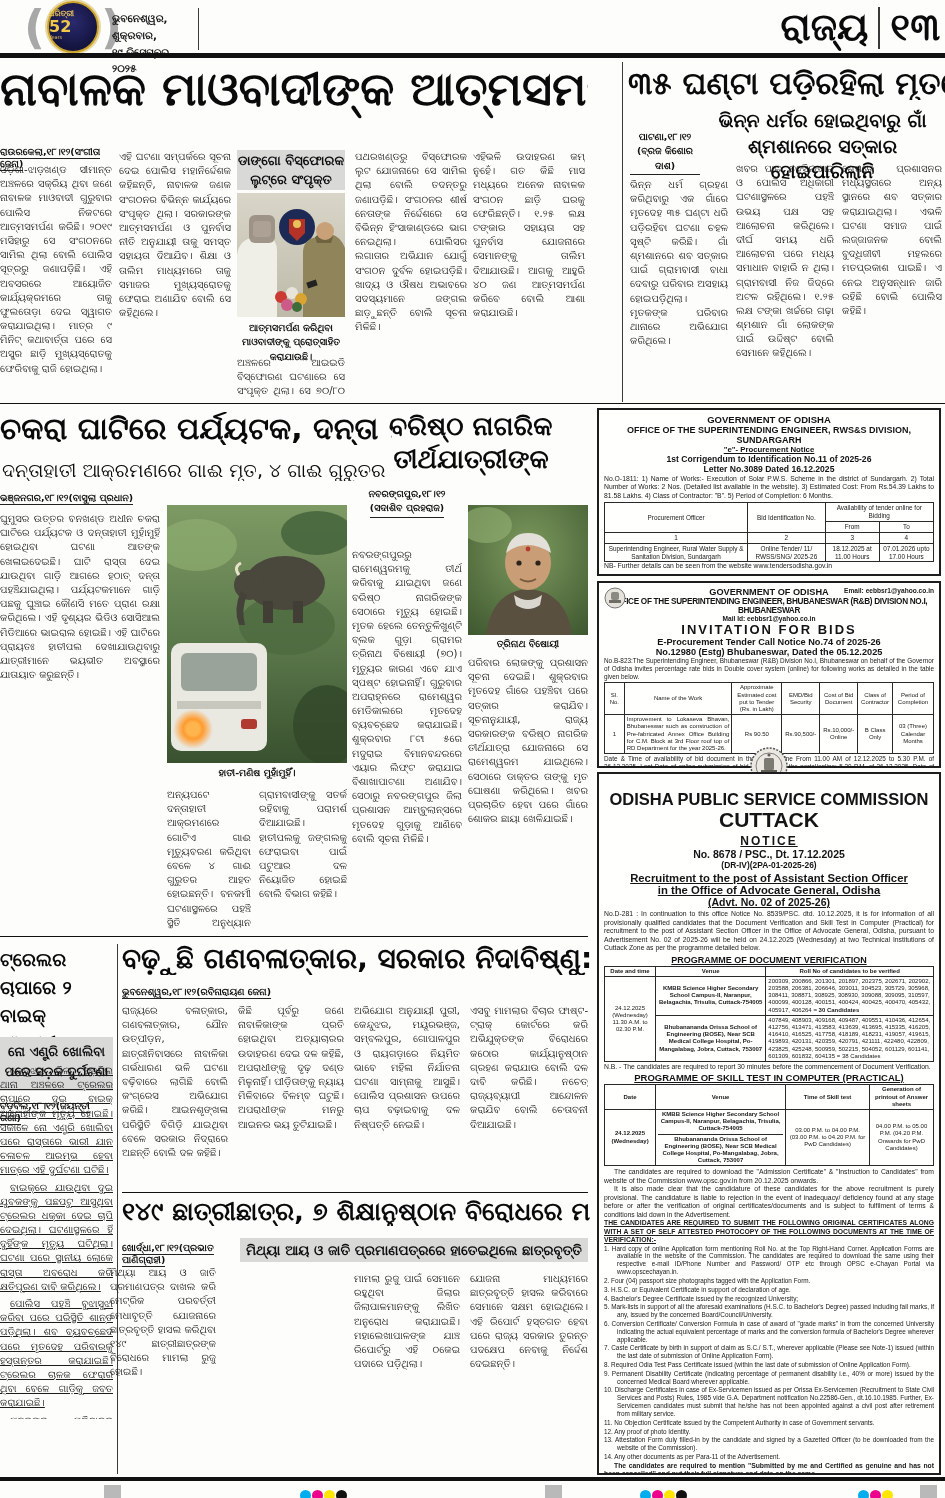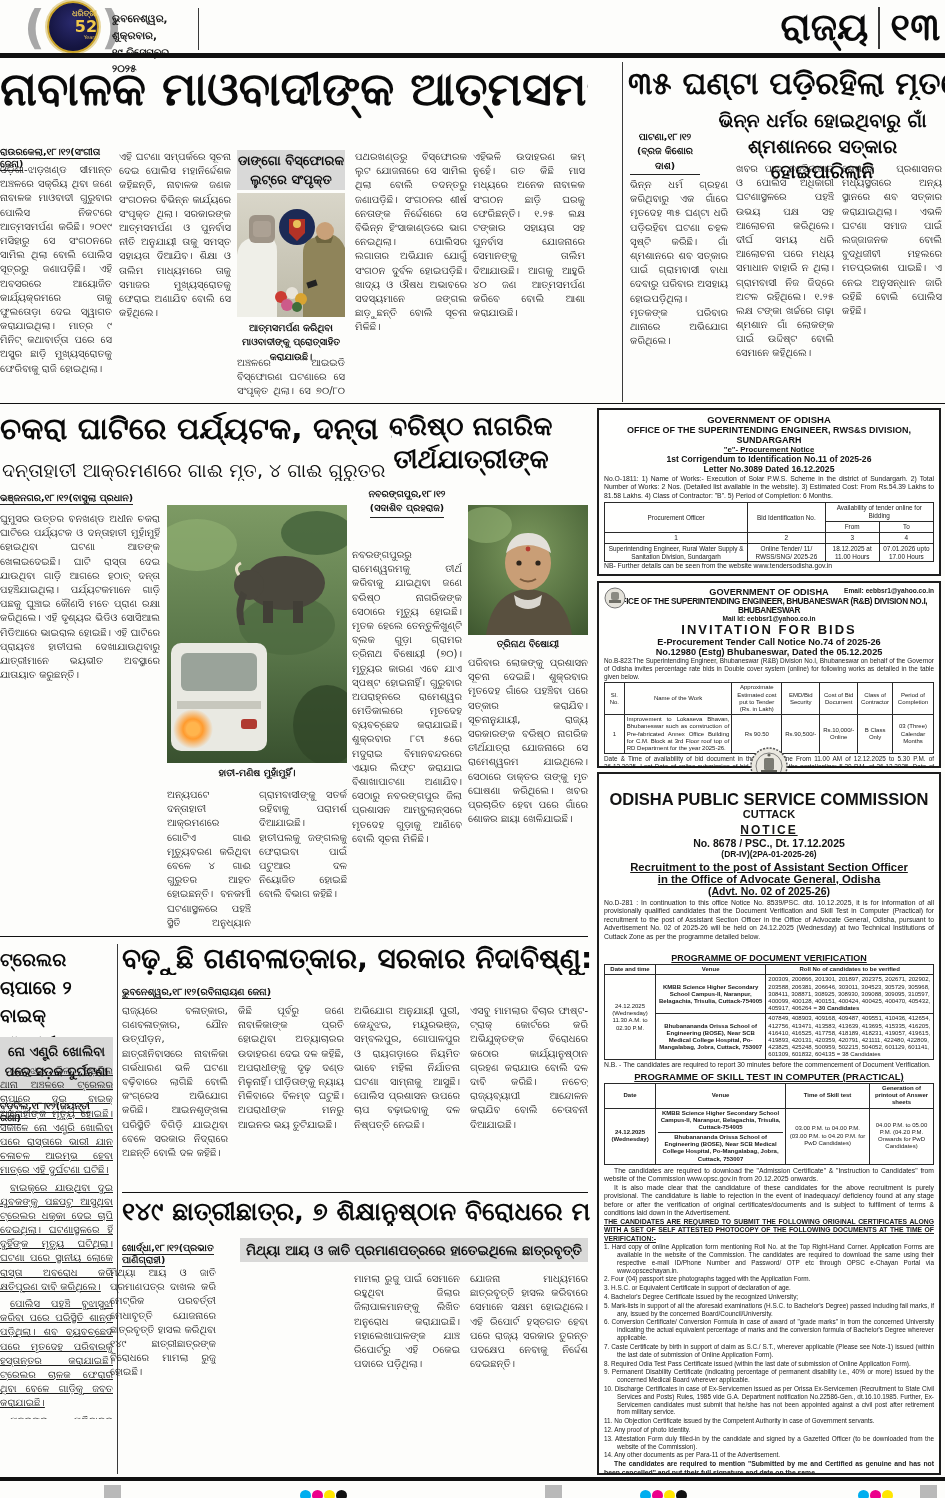--- a/index.html
+++ b/index.html
@@ -36,21 +36,21 @@
   .gsq{width:17px;height:13px;background:#b9b9b9;display:inline-block;}
   .footerline{display:flex;justify-content:space-between;font-weight:bold;}
 </style>
 </head>
 <body>
 
 <div class="page">
 
   <div class="abs" style="left:24px;top:2px;width:170px;height:50px;display:flex;align-items:center;">
     <span style="font-size:46px;color:#a8a8a8;font-weight:bold;line-height:50px;">(</span>
-    <div style="width:48px;height:48px;border-radius:50%;background:radial-gradient(circle at 50% 40%,#2a2a6e 0%,#14143f 70%);border:2px solid #c9a227;margin:0 2px;text-align:right;box-shadow:0 0 0 2px #e7d7a0;">
+    <div style="width:48px;height:48px;border-radius:50%;background:radial-gradient(circle at 50% 40%,#2a2a6e 0%,#14143f 70%);border:2px solid #c9a227;margin:0 2px;text-align:left;box-shadow:0 0 0 2px #e7d7a0;">
       <div style="font-size:8px;color:#e7c35a;margin-top:6px;font-weight:bold;">ଧରିତ୍ରୀ</div>
       <div style="font-size:16px;color:#f0c84a;font-weight:bold;line-height:15px;">52</div>
       <div style="font-size:5px;color:#e7c35a;">Years</div>
     </div>
     <span style="font-size:46px;color:#a8a8a8;font-weight:bold;line-height:50px;">)</span>
   </div>
   <div class="abs" style="left:112px;top:10px;width:82px;height:40px;font-size:10.5px;font-weight:bold;line-height:1.6;">
     <div>ଭୁବନେଶ୍ୱର, ଶୁକ୍ରବାର,</div>
     <div>୧୯ ଡିସେମ୍ବର, ୨୦୨୫</div>
   </div>
@@ -308,29 +308,29 @@
 
   <svg class="abs" style="left:749px;top:746px;" width="40" height="40" viewBox="0 0 40 40">
     <circle cx="20" cy="20" r="18" fill="#eae8e0" stroke="#555" stroke-width="1.5" stroke-dasharray="2 1.4"></circle>
     <circle cx="20" cy="20" r="13" fill="none" stroke="#666" stroke-width="0.8"></circle>
     <rect x="15" y="12" width="10" height="12" rx="1.5" fill="#7b7b73"></rect>
     <rect x="12" y="24" width="16" height="3" fill="#5f5f57"></rect>
     <circle cx="20" cy="9" r="1.6" fill="#5f5f57"></circle>
   </svg>
   <div class="abs notice" style="left:597px;top:772px;width:344px;height:703px;border-width:2.2px;padding-top:16px;">
     <div class="nt" style="font-size:16.5px;line-height:1.1;">ODISHA PUBLIC SERVICE COMMISSION</div>
-    <div class="nt" style="font-size:11px;line-height:1.15;">CUTTACK</div>
+    <div class="nt" style="font-size:21px;line-height:1.15;">CUTTACK</div>
     <div class="nt ntu" style="font-size:12px;letter-spacing:2px;margin-top:2px;">NOTICE</div>
     <div class="nt" style="font-size:10.5px;">No. 8678 / PSC., Dt. 17.12.2025</div>
     <div class="nt" style="font-size:8.4px;">(DR-IV)(2PA-01-2025-26)</div>
     <div class="nt ntu" style="font-size:11.3px;margin-top:2px;">Recruitment to the post of Assistant Section Officer</div>
     <div class="nt ntu" style="font-size:11.3px;">in the Office of Advocate General, Odisha</div>
     <div class="nt ntu" style="font-size:10.5px;">(Advt. No. 02 of 2025-26)</div>
     <div class="s68 njust" style="margin-top:2px;">No.D-281 : In continuation to this office Notice No. 8539/PSC. dtd. 10.12.2025, it is for information of all provisionally qualified candidates that the Document Verification and Skill Test in Computer (Practical) for recruitment to the post of Assistant Section Officer in the Office of Advocate General, Odisha, pursuant to Advertisement No. 02 of 2025-26 will be held on 24.12.2025 (Wednesday) at two Technical Institutions of Cuttack Zone as per the programme detailed below.</div>
-    <div class="nt ntu" style="font-size:9px;margin-top:12px;">PROGRAMME OF DOCUMENT VERIFICATION</div>
+    <div class="nt ntu" style="font-size:9px;margin-top:2px;">PROGRAMME OF DOCUMENT VERIFICATION</div>
     <table class="ntab s60" style="margin-top:1px;">
       <tbody>
           <tr class="b">
         <td style="width:14%;text-align:center;font-weight:bold;">Date and time</td>
         <td style="width:32%;text-align:center;font-weight:bold;">Venue</td>
         <td style="text-align:center;font-weight:bold;">Roll No of candidates to be verified</td>
       </tr>
       <tr>
         <td rowspan="2" style="text-align:center;">24.12.2025 (Wednesday) 11.30 A.M. to 02.30 P.M.</td>
         <td style="text-align:center;font-weight:bold;">KMBB Science Higher Secondary School Campus-II, Naranpur, Belagachia, Trisulia, Cuttack-754005</td>

